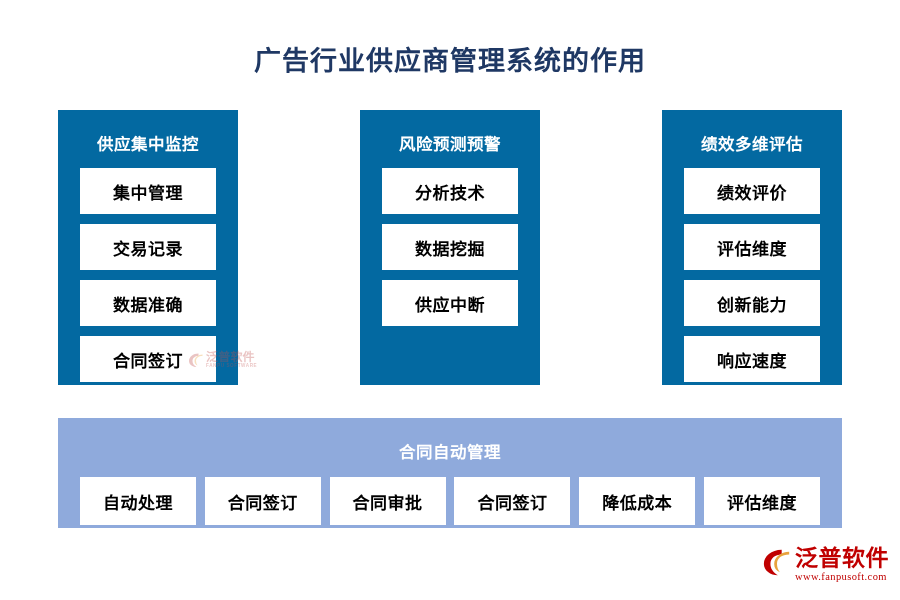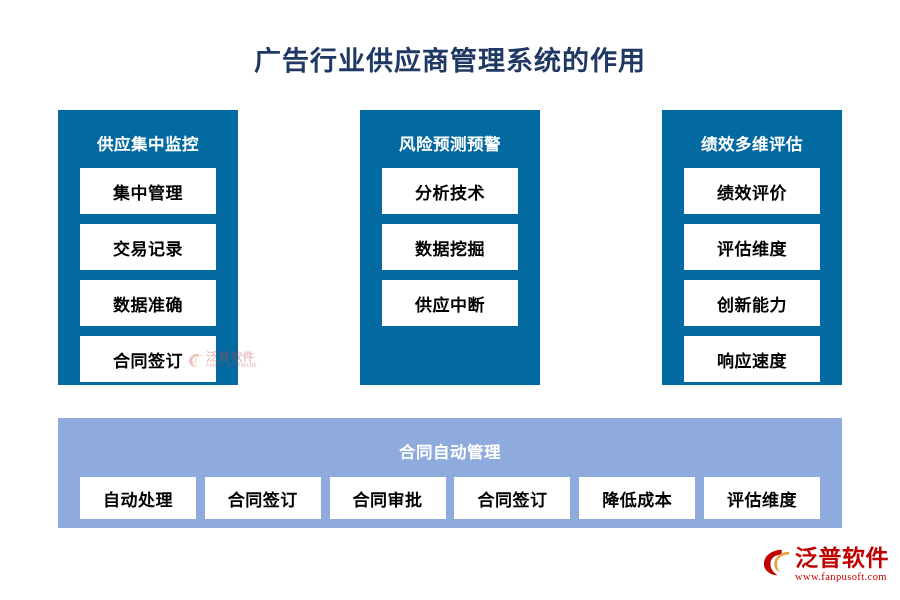--- a/index.html
+++ b/index.html
@@ -108,21 +108,21 @@
   .bottom-items {
     position: absolute;
     left: 22px;
     top: 59px;
     width: 740px;
     display: flex;
     justify-content: space-between;
   }
   .bottom-box {
     width: 116px;
-    height: 42px;
+    height: 48px;
     background: #ffffff;
     display: flex;
     align-items: center;
     justify-content: center;
     font-size: 17px;
     font-weight: bold;
     color: #000000;
     letter-spacing: 0.5px;
     white-space: nowrap;
   }

